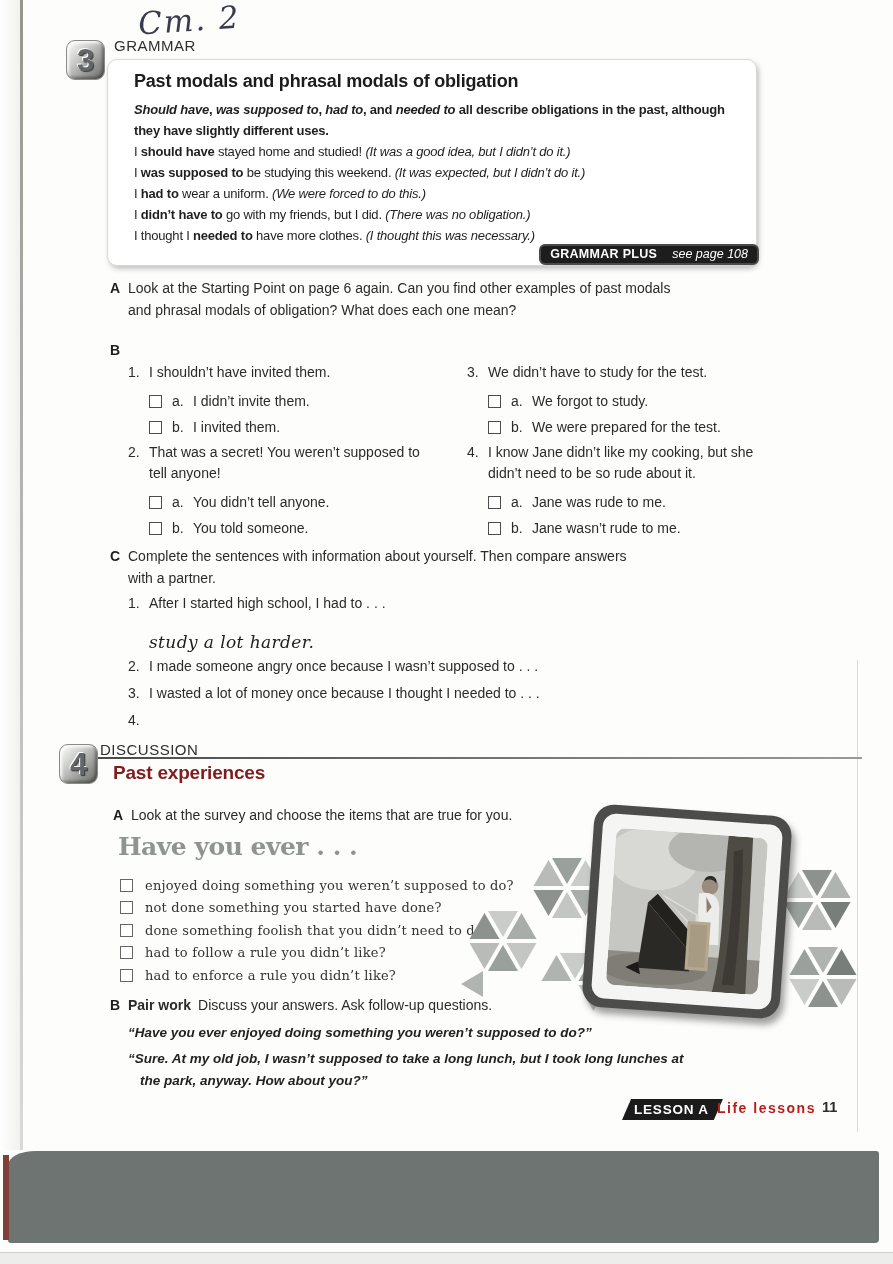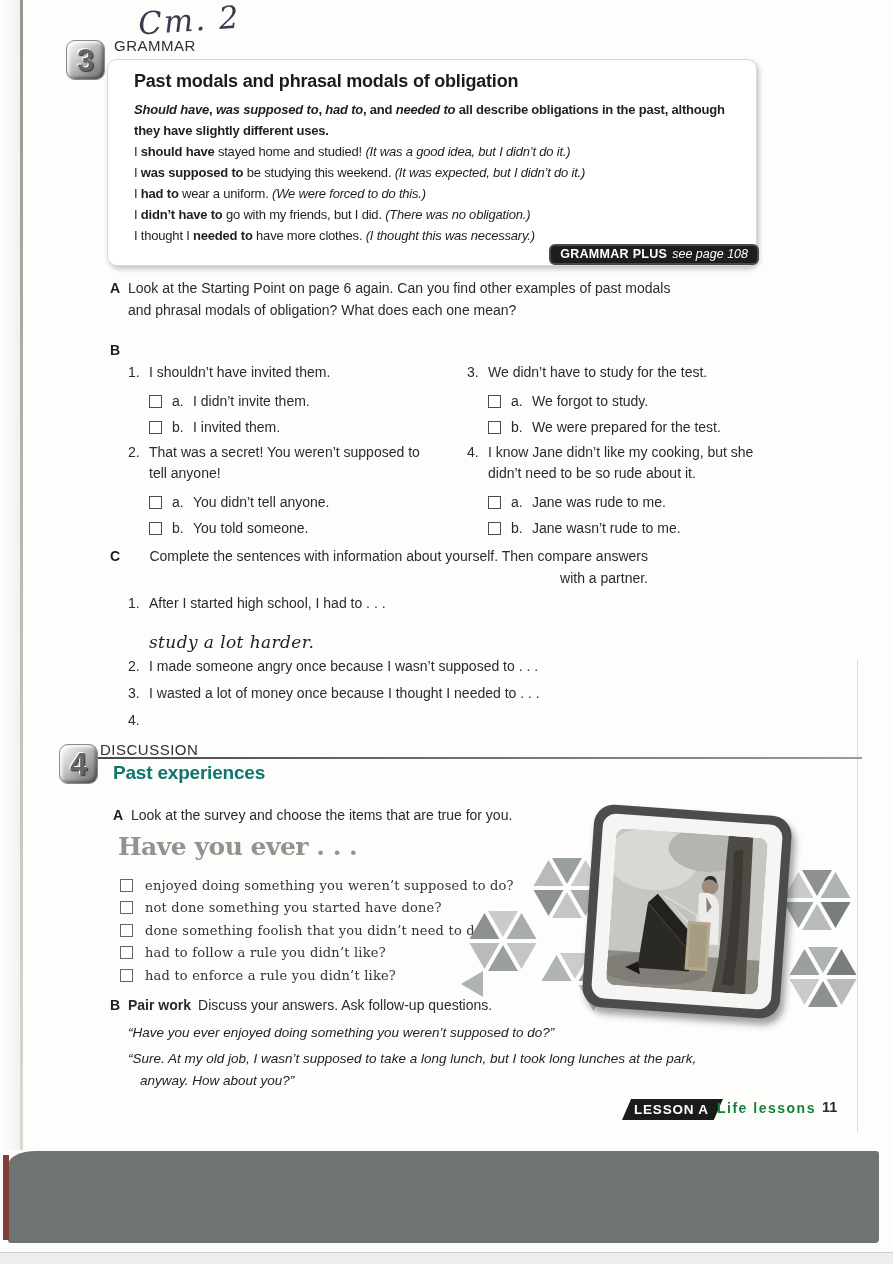--- a/index.html
+++ b/index.html
@@ -48,71 +48,71 @@
   .seg-n{font-weight:normal;font-style:normal;}
   .seg-b{font-weight:bold;}
   .seg-i{font-style:italic;}
   .seg-bi{font-weight:bold;font-style:italic;}
   .grammar-plus{
     position:absolute;right:-3px;bottom:0px;
     background:#1d1d1d;color:#fff;border:2px solid #4a4a4a;border-radius:6px;
     padding:1px 9px 2px 9px;font-size:12.5px;white-space:nowrap;
   }
   .grammar-plus .gp-bold{font-weight:bold;letter-spacing:.3px;}
-  .grammar-plus .gp-italic{font-style:italic;margin-left:5px;}
+  .grammar-plus .gp-italic{font-style:italic;margin-left:15px;}
 
   
   .ex{display:flex;font-size:14px;line-height:22px;}
   .ex-letter{font-weight:bold;width:18px;flex:0 0 18px;color:#1d1d1d;}
   .ex-bold{font-weight:bold;margin-right:7px;}
   .q-text{display:flex;margin-bottom:5px;font-size:14px;line-height:21px;}
   .q-num{width:21px;flex:0 0 21px;}
   .opt{display:flex;align-items:center;height:26px;font-size:14px;padding-left:21px;}
   .checkbox{width:11px;height:11px;border:1.4px solid #4c4c4c;background:#fff;flex:0 0 11px;margin-right:10px;}
   .opt-letter{width:21px;flex:0 0 21px;}
   .q{margin-bottom:2px;}
 
   .c-item{display:flex;font-size:14px;line-height:21px;margin-bottom:6px;}
   .c-num{width:21px;flex:0 0 21px;}
   .c-answer{margin:18px 0 4px 21px;line-height:20px;}
 
   
   .sec4-rule{left:98px;top:757px;width:764px;height:2px;background:linear-gradient(90deg,#4a4a4a,#9a9a96);}
-  .sec4-title{left:113px;top:762px;font-size:19px;font-weight:bold;color:#0f766e;letter-spacing:-.2px;}
+  .sec4-title{left:113px;top:762px;font-size:19px;font-weight:bold;color:#7f1d1d;letter-spacing:-.2px;}
 
   
   .survey-title{
     left:118px;top:832px;font-family:"DejaVu Serif",serif;font-weight:bold;
     font-size:25px;letter-spacing:-.5px;color:#8f948f;
   }
   .survey-items{left:120px;top:874px;}
   .survey-row{display:flex;align-items:center;height:22.5px;font-family:"DejaVu Serif",serif;font-size:13px;color:#333;letter-spacing:.2px;}
   .survey-row .checkbox{margin-right:12px;border-color:#666;}
 
   
-  .quote{font-style:italic;font-weight:normal;font-size:13.5px;line-height:22px;color:#222;padding-left:12px;text-indent:-12px;}
+  .quote{font-style:italic;font-weight:bold;font-size:13.5px;line-height:22px;color:#222;padding-left:12px;text-indent:-12px;}
 
   
   .deco{z-index:1;}
   .photo-frame{
     left:588px;top:810px;width:198px;height:203px;z-index:2;
     background:#4c4c4a;border-radius:20px;transform:rotate(4deg);
     box-shadow:4px 6px 7px rgba(40,40,40,.45);
   }
   .photo-inner{position:absolute;inset:9px;background:#f5f5f3;border-radius:13px;}
   .photo-img{position:absolute;inset:14px;border-radius:9px;overflow:hidden;}
 
   
   .lesson-badge{
     left:622px;top:1099px;height:21px;background:#1b1b1b;color:#fff;
     display:flex;align-items:center;padding:0 14px 0 12px;
     clip-path:polygon(9% 0,100% 0,91% 100%,0 100%);
     font-size:13.5px;font-weight:bold;letter-spacing:.8px;
   }
-  .lesson-name{left:717px;top:1100px;font-size:14px;font-weight:bold;letter-spacing:1.5px;color:#15803d;}
+  .lesson-name{left:717px;top:1100px;font-size:14px;font-weight:bold;letter-spacing:1.5px;color:#b91c1c;}
   .page-num{left:822px;top:1099px;font-size:14.5px;font-weight:bold;color:#2c2c2c;}
 </style>
 </head>
 <body>
 
 <div class="page">
 
   <div class="abs spine-shadow"></div>
   <div class="abs spine-line"></div>
   <div class="abs right-line"></div>
@@ -211,21 +211,21 @@
       <div class="opt">
         <span class="checkbox"></span>
         <span class="opt-letter">b.</span>
         <span>Jane wasn’t rude to me.</span>
       </div>
     </div>
   </div>
 
   <div class="abs ex" style="left:110px;top:545px;width:560px;">
     <div class="ex-letter">C</div>
-    <div style="width:520px;text-align:right;">Complete the sentences with information about yourself. Then compare answers with a partner.</div>
+    <div style="width:520px;">Complete the sentences with information about yourself. Then compare answers with a partner.</div>
   </div>
   <div class="abs" style="left:128px;top:593px;width:620px;">
     <div class="c-item">
       <span class="c-num">1.</span>
       <span>After I started high school, I had to . . .</span>
     </div>
     <div class="c-answer hw-answer">study a lot harder.</div>
     <div class="c-item">
       <span class="c-num">2.</span>
       <span>I made someone angry once because I wasn’t supposed to . . .</span>

